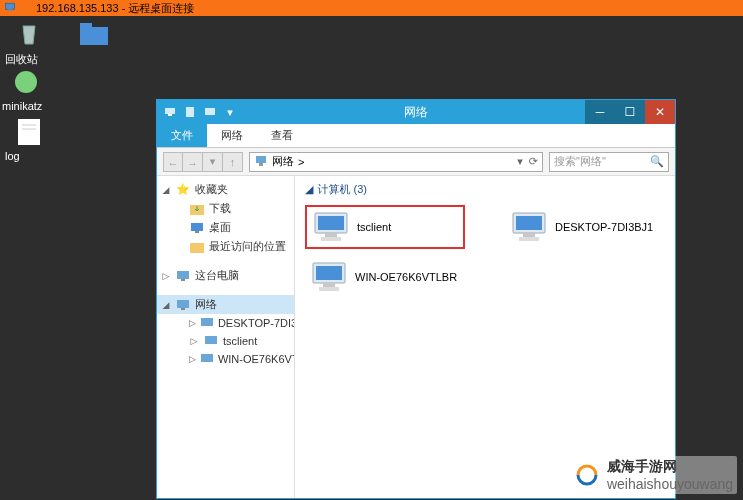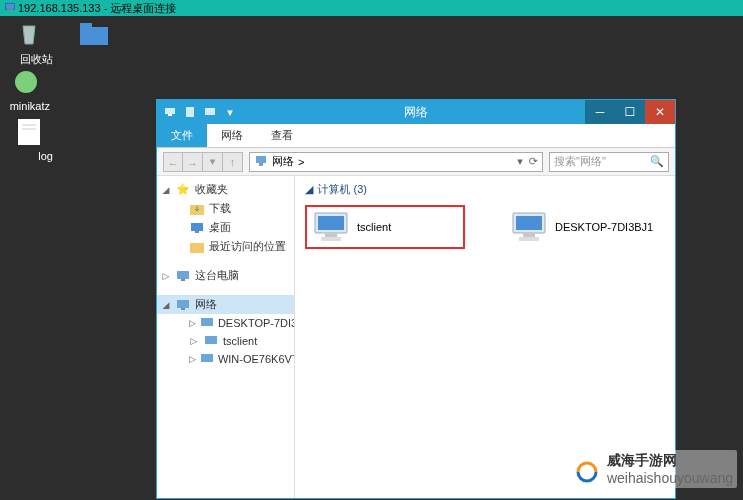--- a/index.html
+++ b/index.html
@@ -1,20 +1,20 @@
 <!DOCTYPE html>
 <html><head>
 <meta charset="utf-8">
 <style>
 *{box-sizing:border-box;margin:0;padding:0;font-family:"Microsoft YaHei","Segoe UI",sans-serif;font-size:11px}
 body{width:743px;height:500px;background:#2d2d2d;position:relative;overflow:hidden}
-.rdp-bar{height:16px;background:#14b8a6;display:flex;align-items:center;padding:0 4px;color:#000;gap:2px}
+.rdp-bar{height:16px;background:#f97316;display:flex;align-items:center;padding:0 4px;color:#000;gap:20px}
 .rdp-bar svg{width:12px;height:12px}
 .desktop{position:absolute;top:16px;left:0;right:0;bottom:0;background:#2d2d2d}
-.dicon{position:absolute;width:48px;text-align:right;color:#fff;font-size:9px}
+.dicon{position:absolute;width:48px;text-align:left;color:#fff;font-size:9px}
 .dicon .ib{width:32px;height:32px;margin:0 auto 2px;display:flex;align-items:center;justify-content:center}
 .win{position:absolute;left:156px;top:83px;width:520px;height:400px;background:#fff;border:1px solid #2aa1d8;display:flex;flex-direction:column}
 .titlebar{height:24px;background:#2aa1d8;display:flex;align-items:center;color:#fff;position:relative}
 .qat{display:flex;gap:6px;padding:0 6px;align-items:center}
 .qat span{width:14px;height:14px;display:inline-flex;align-items:center;justify-content:center;color:#fff}
 .titlebar .ttl{position:absolute;left:0;right:0;text-align:center;font-size:12px;pointer-events:none}
 .wbtns{position:absolute;right:0;top:0;display:flex;height:100%}
 .wbtns div{width:30px;display:flex;align-items:center;justify-content:center;color:#fff;font-size:12px}
 .wbtns .min,.wbtns .max{background:#1b6f93}
 .wbtns .cls{background:#c74632}
@@ -39,21 +39,21 @@
 .ico{width:16px;height:14px;display:inline-flex;align-items:center;justify-content:center}
 .tri{color:#666;font-size:9px;width:10px;display:inline-block;text-align:center}
 .content{flex:1;padding:6px 10px;background:#fff}
 .ghdr{color:#1e4e8c;font-size:11px;margin-bottom:8px;display:flex;align-items:center;gap:4px}
 .items{display:flex;flex-wrap:wrap;gap:8px 40px}
 .item{width:160px;display:flex;align-items:center;gap:6px;padding:4px}
 .item.hl{border:2px solid #e03030}
 .item .pc{width:40px;height:32px}
 .item .lbl{font-size:11px;color:#000}
 .help{position:absolute;right:8px;top:52px;width:14px;height:14px;border-radius:50%;background:#2aa1d8;color:#fff;display:flex;align-items:center;justify-content:center;font-size:10px}
-.wm{position:absolute;right:6px;bottom:12px;display:flex;align-items:flex-end;gap:6px;color:#333;background:rgba(255,255,255,.4);padding:2px 4px;border-radius:2px}
+.wm{position:absolute;right:6px;bottom:6px;display:flex;align-items:center;gap:6px;color:#333;background:rgba(255,255,255,.4);padding:2px 4px;border-radius:2px}
 .wm .logo{width:28px;height:28px;border-radius:50%;background:#fff;display:flex;align-items:center;justify-content:center}
 .wm .t1{font-size:14px;font-weight:bold}
 .wm .t2{font-size:14px;color:#666}
 </style>
 </head>
 <body>
 
 <div class="rdp-bar">
   <span><svg viewBox="0 0 16 16">
         <rect x="2" y="3" width="12" height="8" fill="#4a90d9" stroke="#2a60a0"></rect>
@@ -256,20 +256,29 @@
           </div>
           <div class="item">
             <svg class="pc" viewBox="0 0 40 32">
                 <rect x="4" y="2" width="32" height="20" rx="1" fill="#dfe9f3" stroke="#9ab"></rect>
                 <rect x="7" y="5" width="26" height="14" fill="#4a90d9"></rect>
                 <rect x="14" y="22" width="12" height="4" fill="#c8c8c8"></rect>
                 <rect x="10" y="26" width="20" height="4" fill="#ddd"></rect>
               </svg>
             <span class="lbl">DESKTOP-7DI3BJ1</span>
           </div>
+          <div class="item">
+            <svg class="pc" viewBox="0 0 40 32">
+                <rect x="4" y="2" width="32" height="20" rx="1" fill="#dfe9f3" stroke="#9ab"></rect>
+                <rect x="7" y="5" width="26" height="14" fill="#4a90d9"></rect>
+                <rect x="14" y="22" width="12" height="4" fill="#c8c8c8"></rect>
+                <rect x="10" y="26" width="20" height="4" fill="#ddd"></rect>
+              </svg>
+            <span class="lbl">WIN-OE76K6VTLBR</span>
+          </div>
         </div>
       </div>
     </div>
   </div>
 
   <div class="wm">
     <div class="logo">
         <svg width="22" height="22" viewBox="0 0 22 22">
           <path d="M2 11a9 9 0 0118 0" fill="none" stroke="#f7931e" stroke-width="3"></path>
           <path d="M2 11a9 9 0 0018 0" fill="none" stroke="#1e6fb8" stroke-width="3"></path>

